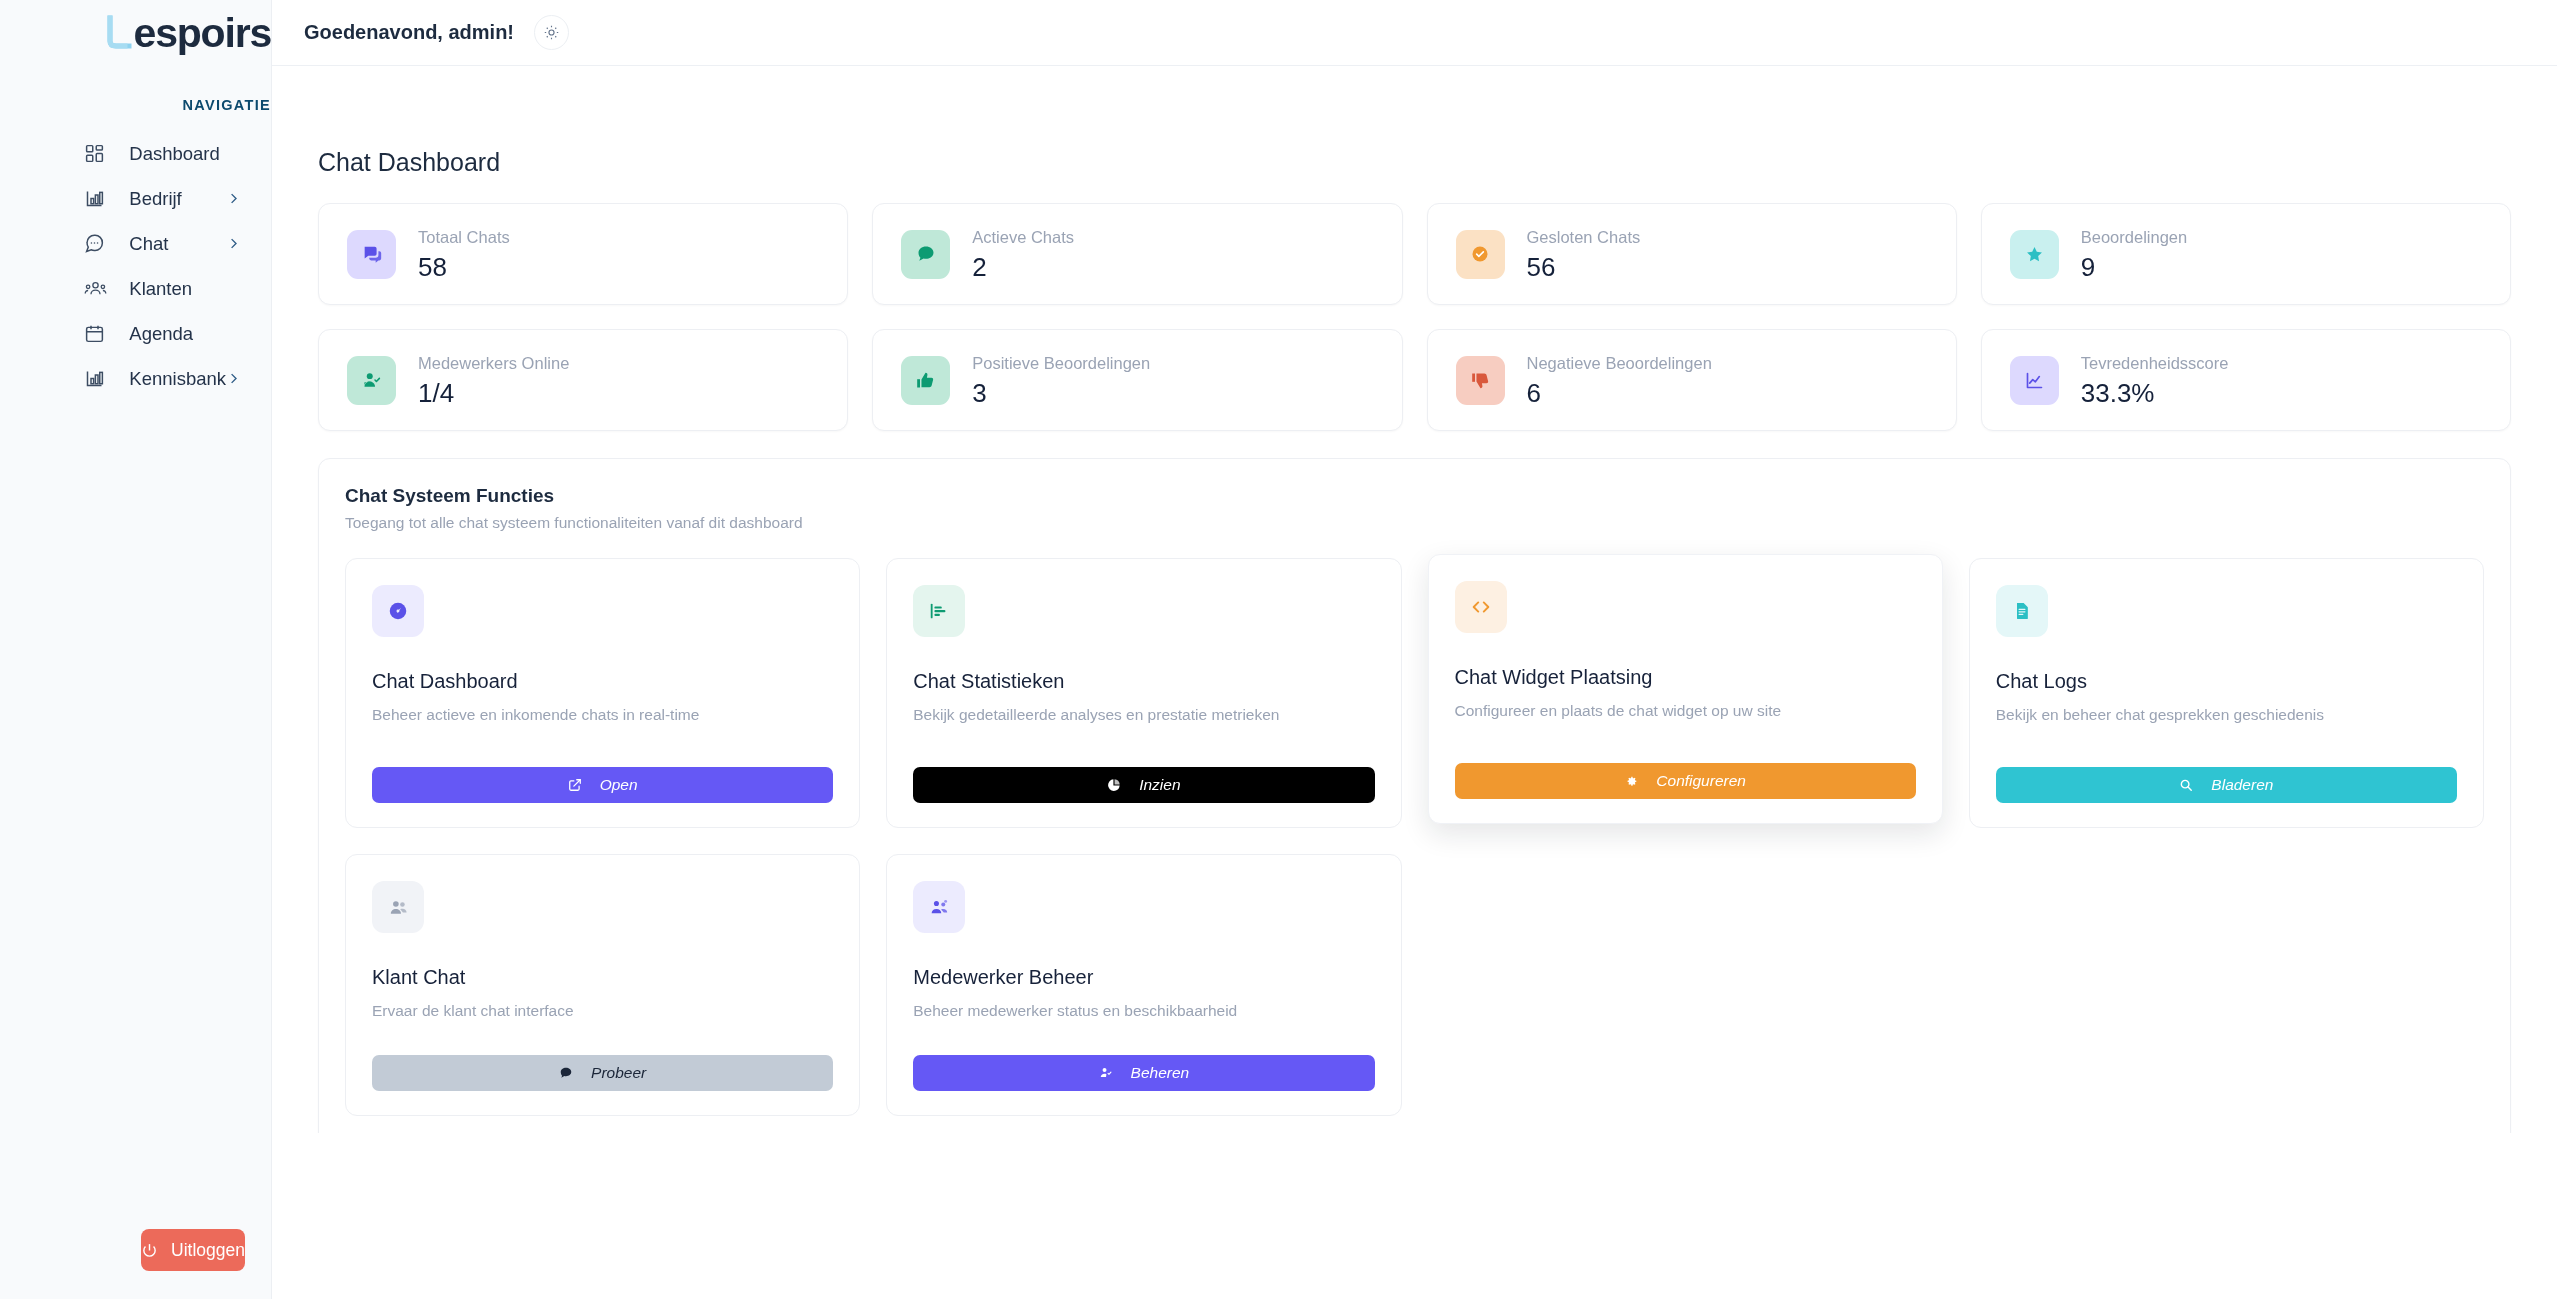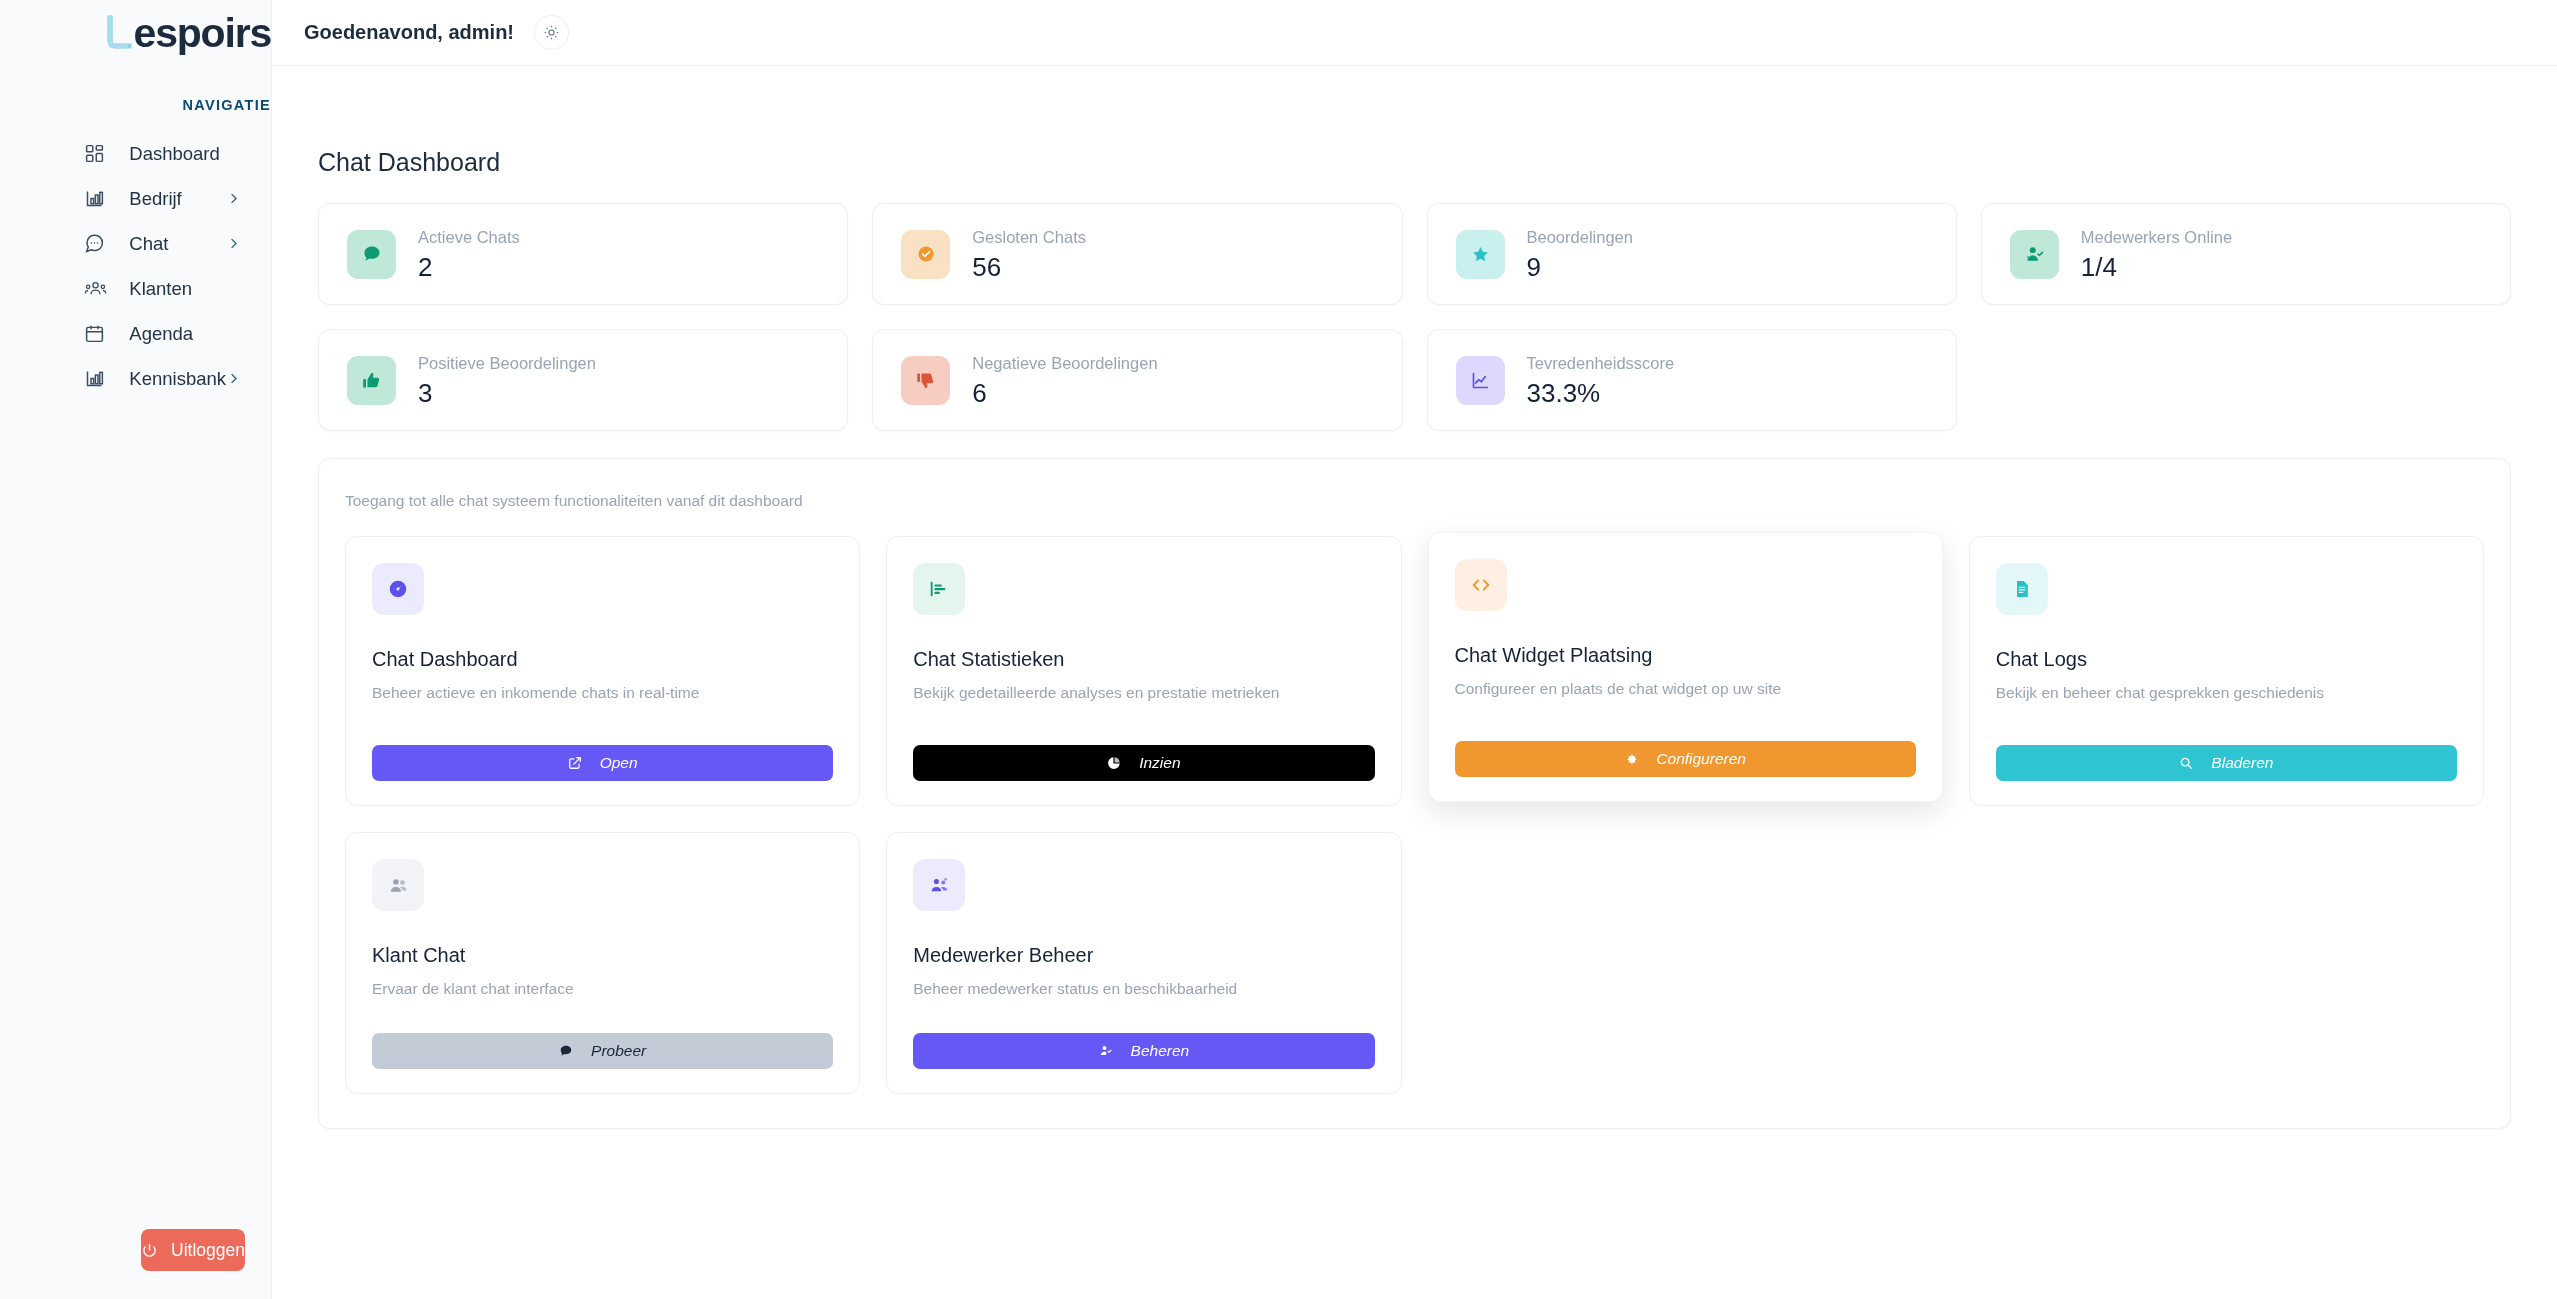--- a/index.html
+++ b/index.html
@@ -276,20 +276,32 @@
         </span>
       </button>
     </header>
 
     <div class="content">
 
       <h1 class="page-title">Chat Dashboard</h1>
 
       <div class="stat-grid">
 
+        <div class="stat-card">
+          <span class="stat-icon" style="background:#ddd9fe">
+            <svg width="22" height="22" viewBox="0 0 24 24" fill="#5b51e8">
+              <path d="M4 4h11a2 2 0 012 2v6a2 2 0 01-2 2H8l-4 3V4z"></path>
+              <path d="M19 9h1a2 2 0 012 2v6a2 2 0 01-2 2h-1l-3 2.5V19h-5a2 2 0 01-2-2v-1h7a3 3 0 003-3V9z" opacity=".85"></path>
+            </svg>
+          </span>
+          <div>
+            <div class="stat-label">Totaal Chats</div>
+            <div class="stat-value">58</div>
+          </div>
+        </div>
 
         <div class="stat-card">
           <span class="stat-icon" style="background:#bfe8d8">
             <svg width="20" height="20" viewBox="0 0 24 24" fill="#0d9b72">
               <path d="M12 3c5 0 9 3.3 9 7.4 0 4-4 7.3-9 7.3-1 0-2-.1-2.9-.4L4 20l1.3-3.6C3.8 15 3 12.8 3 10.4 3 6.3 7 3 12 3z"></path>
             </svg>
           </span>
           <div>
             <div class="stat-label">Actieve Chats</div>
             <div class="stat-value">2</div>
@@ -370,20 +382,21 @@
             </svg>
           </span>
           <div>
             <div class="stat-label">Tevredenheidsscore</div>
             <div class="stat-value">33.3%</div>
           </div>
         </div>
       </div>
 
       <div class="panel">
+        <div class="panel-title">Chat Systeem Functies</div>
         <div class="panel-sub">Toegang tot alle chat systeem functionaliteiten vanaf dit dashboard</div>
 
         <div class="feat-grid">
 
           <div class="feat-card">
             <span class="feat-icon" style="background:#ecebfe">
               <svg width="22" height="22" viewBox="0 0 24 24" fill="#5b51e8">
                 <circle cx="12" cy="12" r="9"></circle>
                 <path d="M15.5 8.5l-5 4.2 1 1.2z" fill="#ecebfe"></path>
                 <circle cx="12" cy="12" r="1.6" fill="#ecebfe"></circle>

